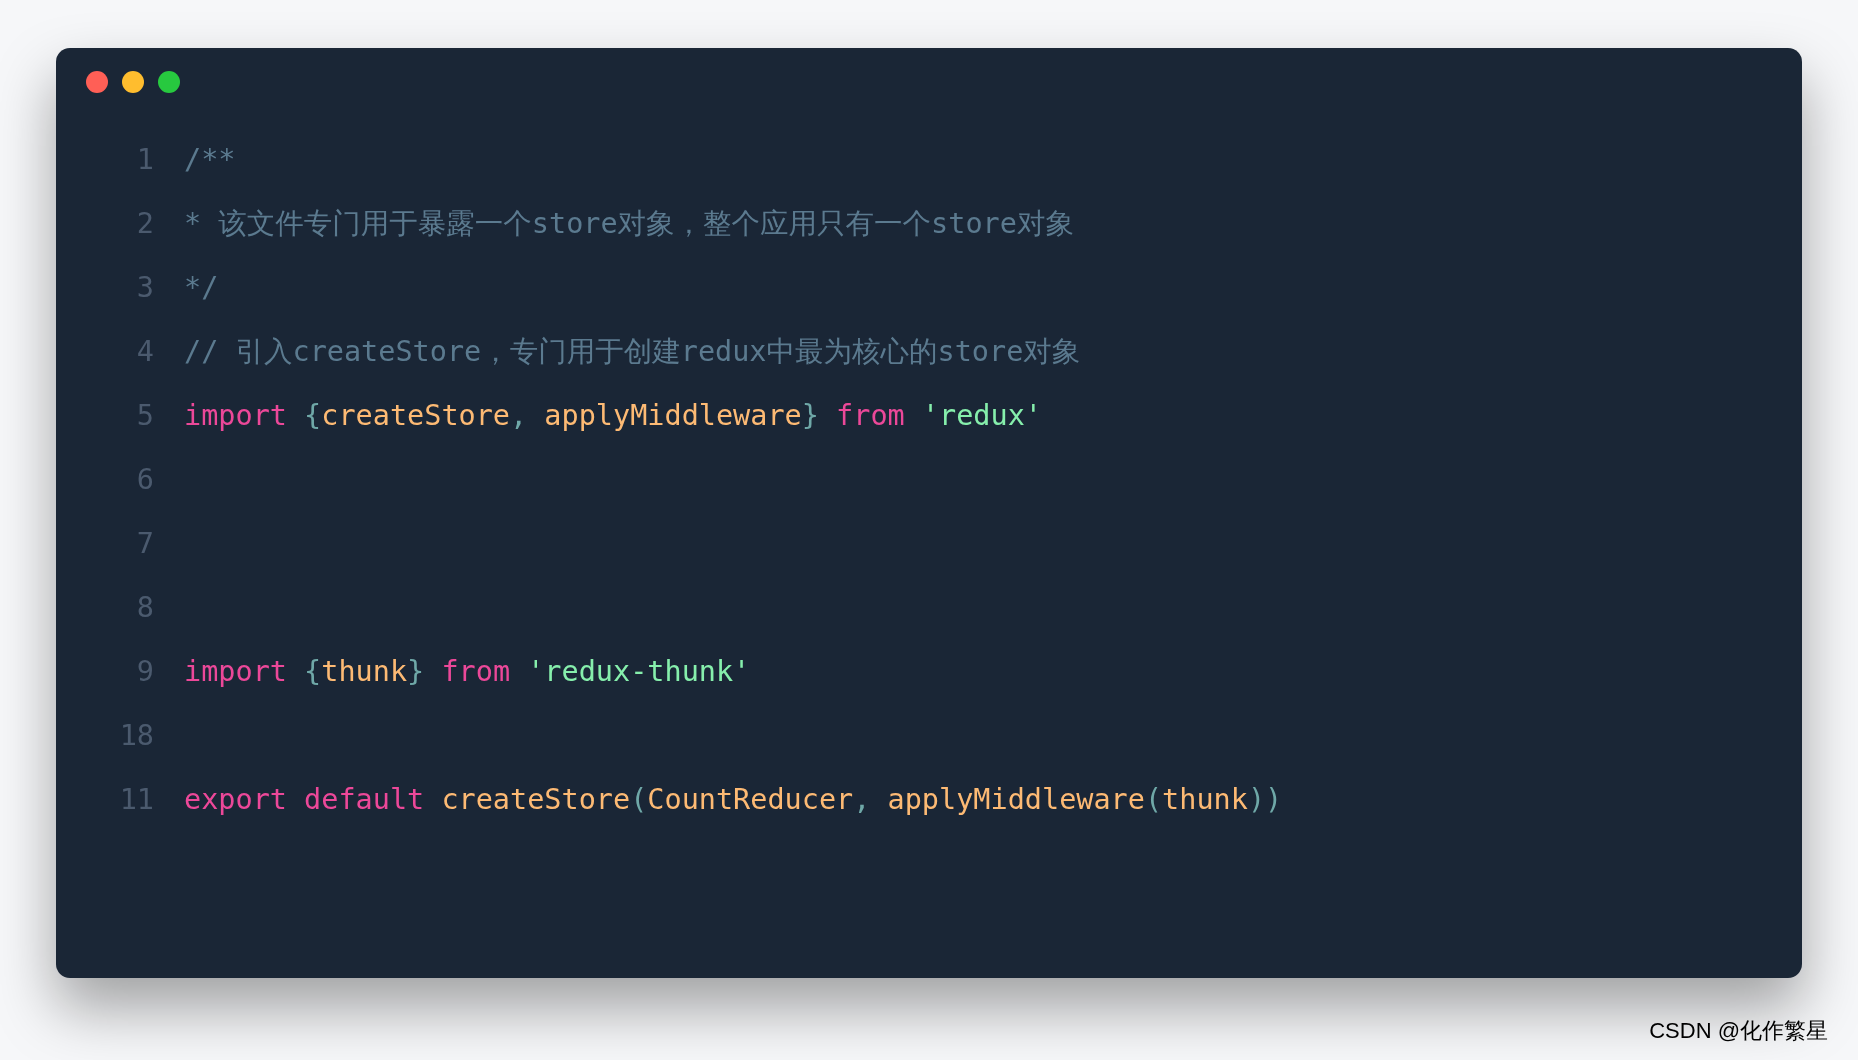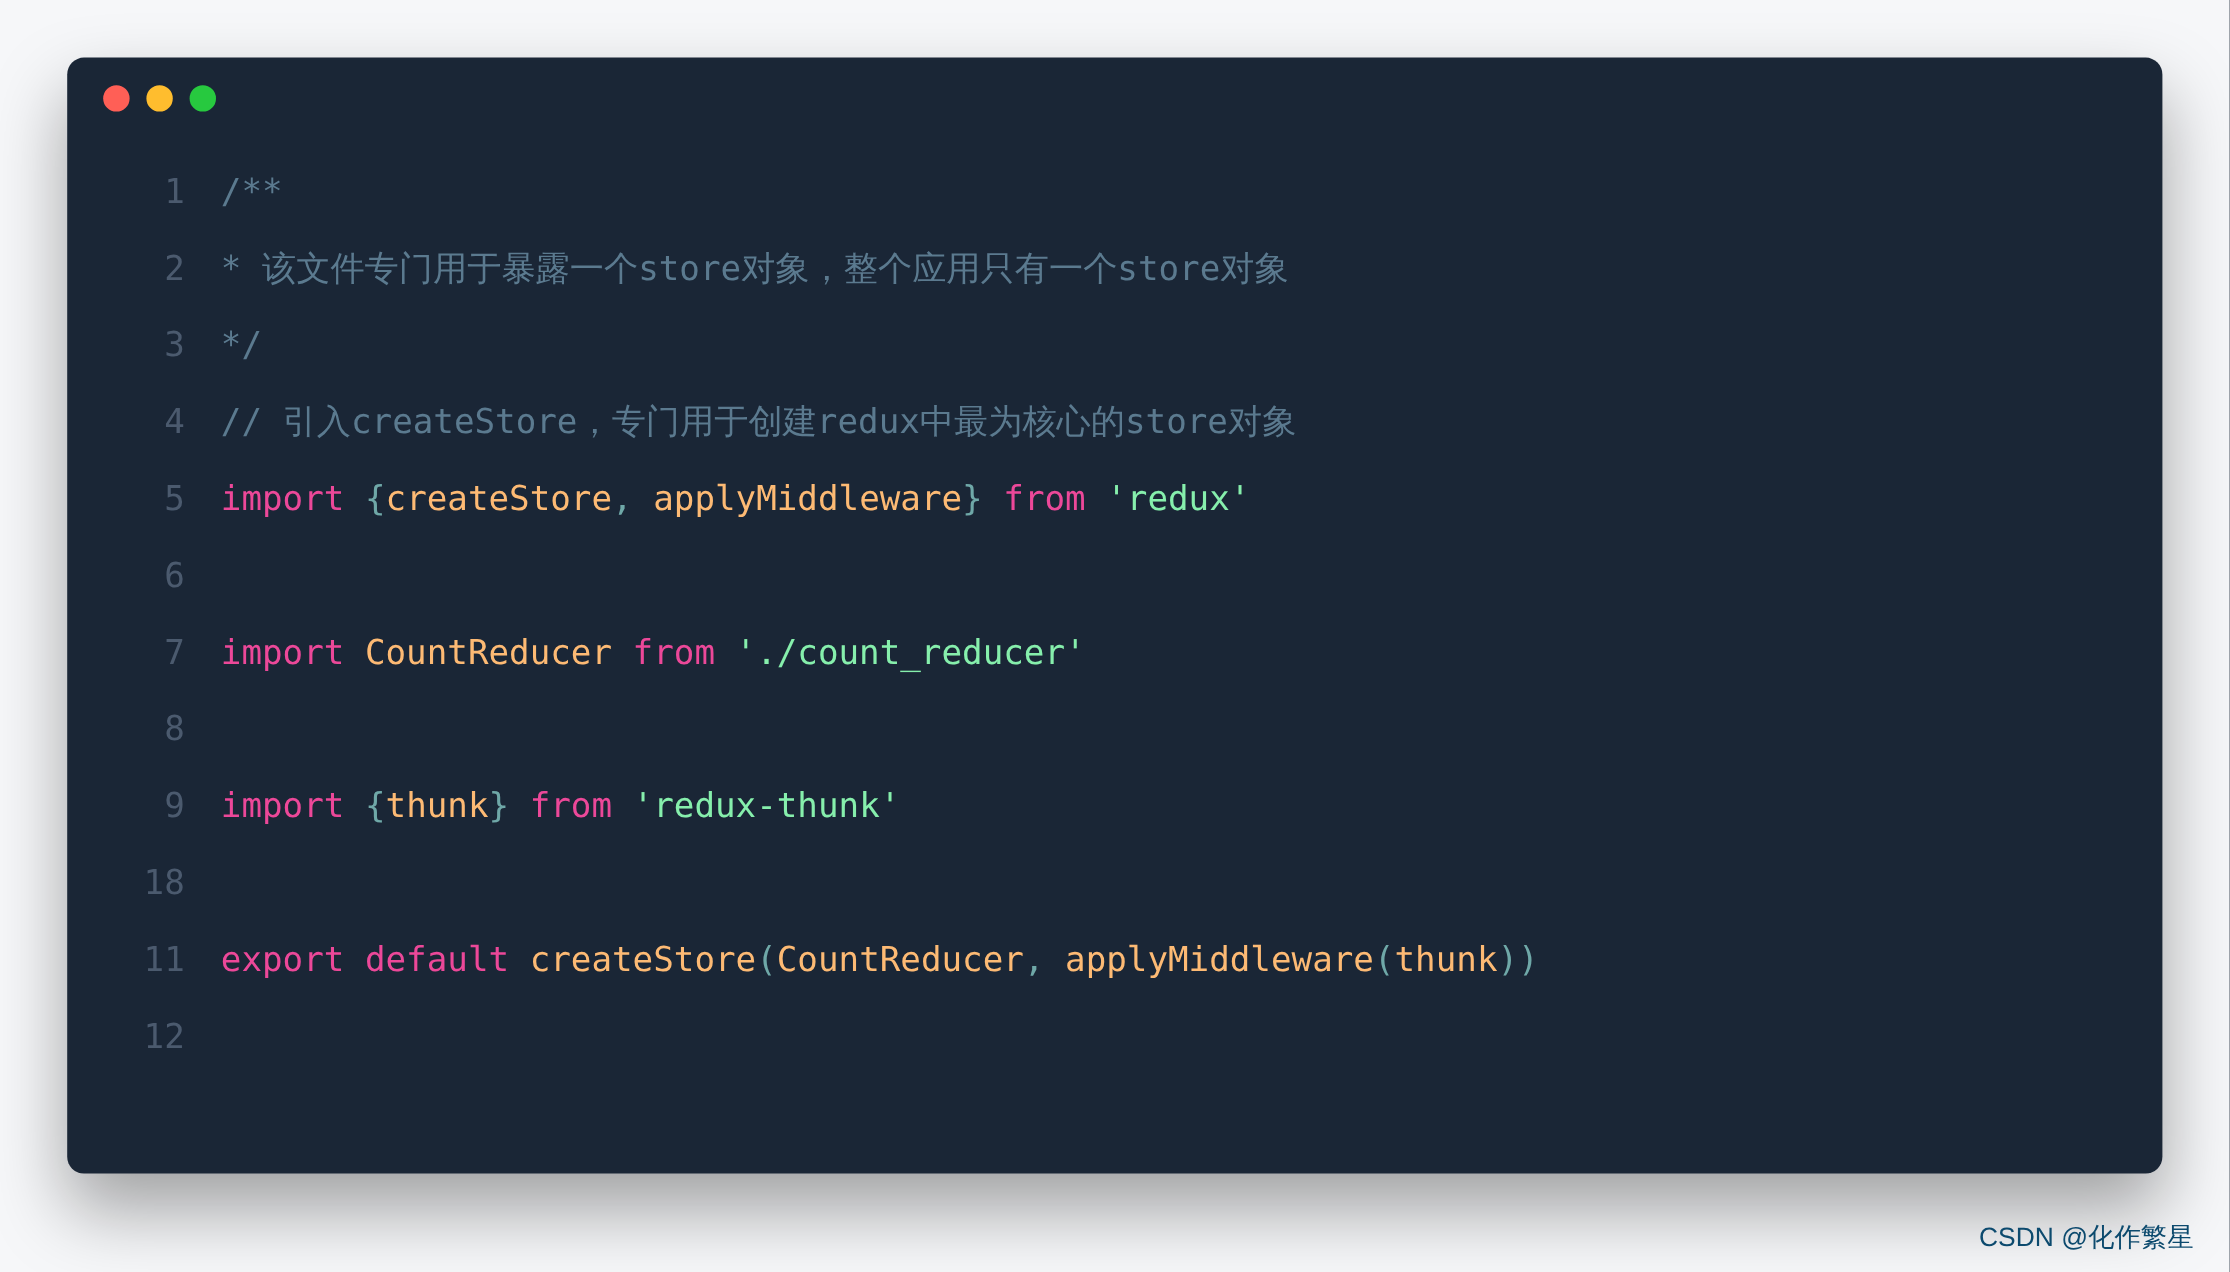--- a/index.html
+++ b/index.html
@@ -59,43 +59,42 @@
   
   .c-comment { color: #5b7a8f; }
   .c-keyword { color: #ec4899; }
   .c-punct   { color: #6fa8a8; }
   .c-ident   { color: #fdba74; }
   .c-string  { color: #86efac; }
   .watermark {
     position: absolute;
     right: 30px;
     bottom: 14px;
-    color: #0c4a6e;
+    color: #000000;
     font-size: 22px;
     font-family: "PingFang SC", "Microsoft YaHei", sans-serif;
   }
 </style>
 </head>
 <body>
 
 <div class="code-window">
   <div class="titlebar">
     <div class="tl-dot dot-red"></div>
     <div class="tl-dot dot-yellow"></div>
     <div class="tl-dot dot-green"></div>
   </div>
   <div class="code-area" id="code-area">
       <div class="line"><span class="gutter">1</span><span class="code"><span class="c-comment">/**</span></span></div>
       <div class="line"><span class="gutter">2</span><span class="code"><span class="c-comment">* 该文件专门用于暴露一个store对象，整个应用只有一个store对象</span></span></div>
       <div class="line"><span class="gutter">3</span><span class="code"><span class="c-comment">*/</span></span></div>
       <div class="line"><span class="gutter">4</span><span class="code"><span class="c-comment">// 引入createStore，专门用于创建redux中最为核心的store对象</span></span></div>
       <div class="line"><span class="gutter">5</span><span class="code"><span class="c-keyword">import </span><span class="c-punct">{</span><span class="c-ident">createStore</span><span class="c-punct">, </span><span class="c-ident">applyMiddleware</span><span class="c-punct">}</span><span class="c-keyword"> from </span><span class="c-string">'redux'</span></span></div>
       <div class="line"><span class="gutter">6</span></div>
-      <div class="line"><span class="gutter">7</span><span class="code"><span class="c-keyword">import </span><span class="c-ident">CountReducer</span><span class="c-keyword"> from </span><span class="c-string">'./count_reducer'</span></span></div>
+      <div class="line"><span class="gutter">7</span></div>
       <div class="line"><span class="gutter">8</span></div>
       <div class="line"><span class="gutter">9</span><span class="code"><span class="c-keyword">import </span><span class="c-punct">{</span><span class="c-ident">thunk</span><span class="c-punct">}</span><span class="c-keyword"> from </span><span class="c-string">'redux-thunk'</span></span></div>
       <div class="line"><span class="gutter">18</span></div>
       <div class="line"><span class="gutter">11</span><span class="code"><span class="c-keyword">export </span><span class="c-keyword">default </span><span class="c-ident">createStore</span><span class="c-punct">(</span><span class="c-ident">CountReducer</span><span class="c-punct">, </span><span class="c-ident">applyMiddleware</span><span class="c-punct">(</span><span class="c-ident">thunk</span><span class="c-punct">))</span></span></div>
-      <div class="line"><span class="gutter">12</span><span class="code"> </span></div>
     </div>
 </div>
 
 <div class="watermark">CSDN @化作繁星</div>
 
 </body></html>

